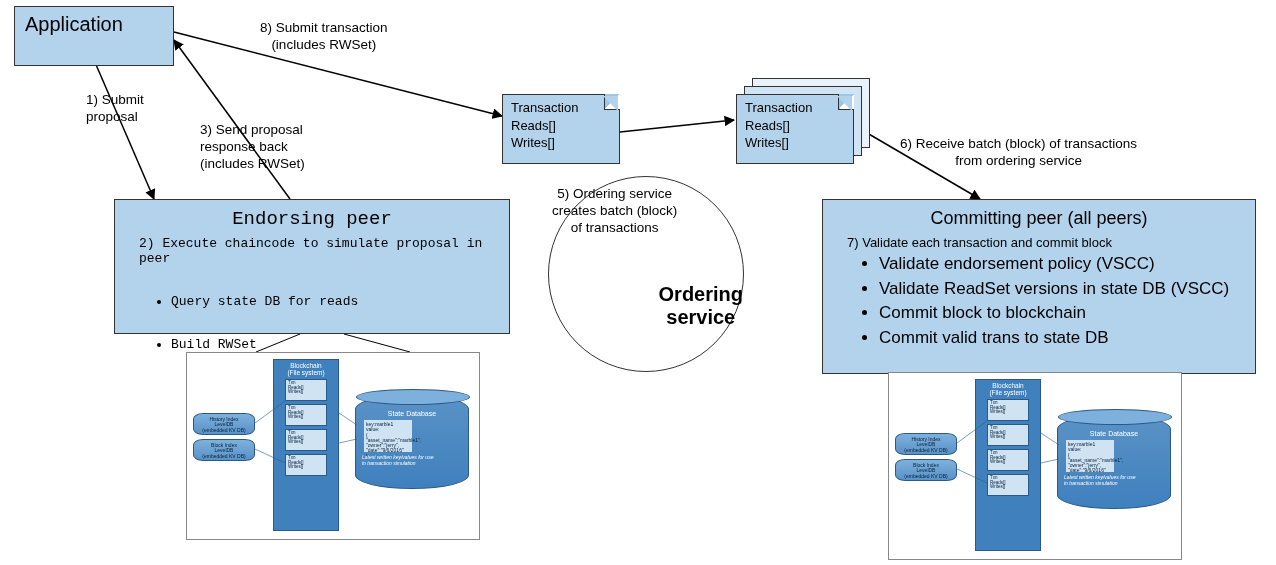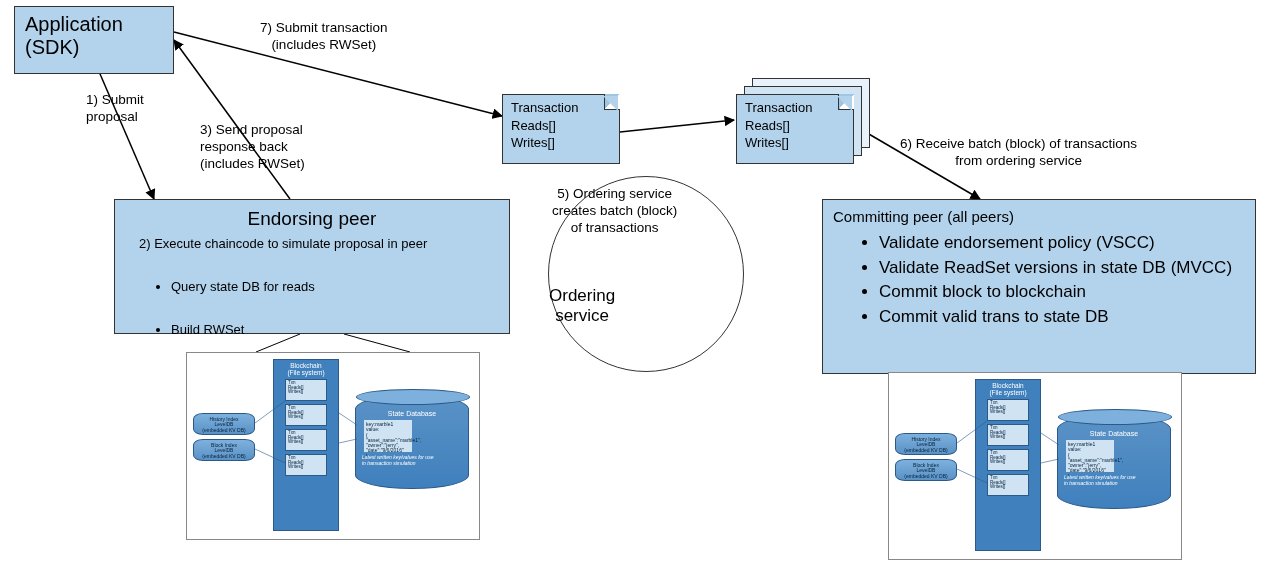--- a/index.html
+++ b/index.html
@@ -14,35 +14,35 @@
     position: relative;
     overflow: hidden;
   }
   .box {
     position: absolute;
     border: 1px solid #333;
     background: #b3d3ec;
     padding: 6px 10px;
   }
   .app-box {
-    left: 14px; top: 6px; width: 160px; height: 68px;
+    left: 14px; top: 6px; width: 160px; height: 60px;
     font-size: 20px;
     line-height: 1.15;
   }
   .endorsing-box {
-    left: 114px; top: 199px; width: 396px; height: 135px;
+    left: 114px; top: 199px; width: 396px; height: 135px; font-family: Liberation Mono, monospace;
   }
   .endorsing-box .title { font-size: 19px; text-align: center; margin: 2px 0 6px; }
   .endorsing-box .line { font-size: 13px; margin-left: 14px; }
   .endorsing-box ul { margin: 2px 0 0 30px; padding: 0 0 0 16px; }
   .endorsing-box li { font-size: 13px; margin-top: 28px; }
   .committing-box {
     left: 822px; top: 199px; width: 434px; height: 175px;
   }
-  .committing-box .title { font-size: 15px; text-align: left; margin: 2px 0 6px; }
+  .committing-box .title { font-size: 18px; text-align: center; margin: 2px 0 6px; }
   .committing-box .line { font-size: 13px; margin-left: 14px; }
   .committing-box ul { margin: 2px 0 0 30px; padding: 0 0 0 16px; }
   .committing-box li { font-size: 17px; line-height: 1.45; }
   .tx-card {
     position: absolute;
     border: 1px solid #333;
     background: #b3d3ec;
     width: 118px;
     height: 70px;
     font-size: 13px;
@@ -73,25 +73,26 @@
     width: 16px; height: 16px;
     background: linear-gradient(135deg, #9ec6e3 50%, #fff 50%);
     border-left: 1px solid #333;
     border-bottom: 1px solid #333;
   }
   .circle {
     position: absolute;
     border: 1.5px solid #333;
     border-radius: 50%;
     text-align: center;
-    font-size: 17px;
+    font-size: 20px;
     display: flex;
     flex-direction: column;
-    align-items: flex-start;
+    align-items: flex-end;
     justify-content: center;
+    font-weight: bold;
   }
   .ordering-circle { left: 548px; top: 176px; width: 196px; height: 196px; }
   .label {
     position: absolute;
     font-size: 13.5px;
     line-height: 1.25;
     text-align: center;
   }
   svg.arrows {
     position: absolute; left: 0; top: 0;
@@ -189,29 +190,28 @@
 
   <line x1="300" y1="334" x2="256" y2="352" stroke="#000" stroke-width="1"></line>
   <line x1="344" y1="334" x2="410" y2="352" stroke="#000" stroke-width="1"></line>
 
   <line x1="1004" y1="374" x2="960" y2="392" stroke="#000" stroke-width="1"></line>
   <line x1="1048" y1="374" x2="1114" y2="392" stroke="#000" stroke-width="1"></line>
 </svg>
 
 <div class="box app-box">
   <div>Application</div>
-  <div>(SDK)</div>
 </div>
 
 <div class="label" style="left:86px; top:92px; text-align:left; white-space:pre;">1) Submit
 proposal</div>
 <div class="label" style="left:200px; top:122px; text-align:left; white-space:pre;">3) Send proposal
 response back
 (includes RWSet)</div>
-<div class="label" style="left:260px; top:20px; white-space:pre;">7) Submit transaction
+<div class="label" style="left:260px; top:20px; white-space:pre;">8) Submit transaction
 (includes RWSet)</div>
 <div class="label" style="left:552px; top:186px; white-space:pre;">5) Ordering service
 creates batch (block)
 of transactions</div>
 <div class="label" style="left:900px; top:136px; white-space:pre;">6) Receive batch (block) of transactions
 from ordering service</div>
 
 <div class="box endorsing-box">
   <div class="title">Endorsing peer</div>
   <div class="line">2) Execute chaincode to simulate proposal in peer</div>
@@ -237,23 +237,24 @@
   <span>Writes[]</span>
 </div>
 
 <div class="circle ordering-circle">
   <div style="white-space:pre; margin-top:64px;">Ordering
 service</div>
 </div>
 
 <div class="box committing-box">
   <div class="title">Committing peer (all peers)</div>
+  <div class="line">7) Validate each transaction and commit block</div>
   <ul>
     <li>Validate endorsement policy (VSCC)</li>
-    <li>Validate ReadSet versions in state DB (MVCC)</li>
+    <li>Validate ReadSet versions in state DB (VSCC)</li>
     <li>Commit block to blockchain</li>
     <li>Commit valid trans to state DB</li>
   </ul>
 </div>
 
 <div class="ledger ledger-left">
   <div class="cassette" style="left:6px; top:60px; white-space:pre;">History Index
 LevelDB
 (embedded KV DB)</div>
   <div class="cassette" style="left:6px; top:86px; white-space:pre;">Block Index

